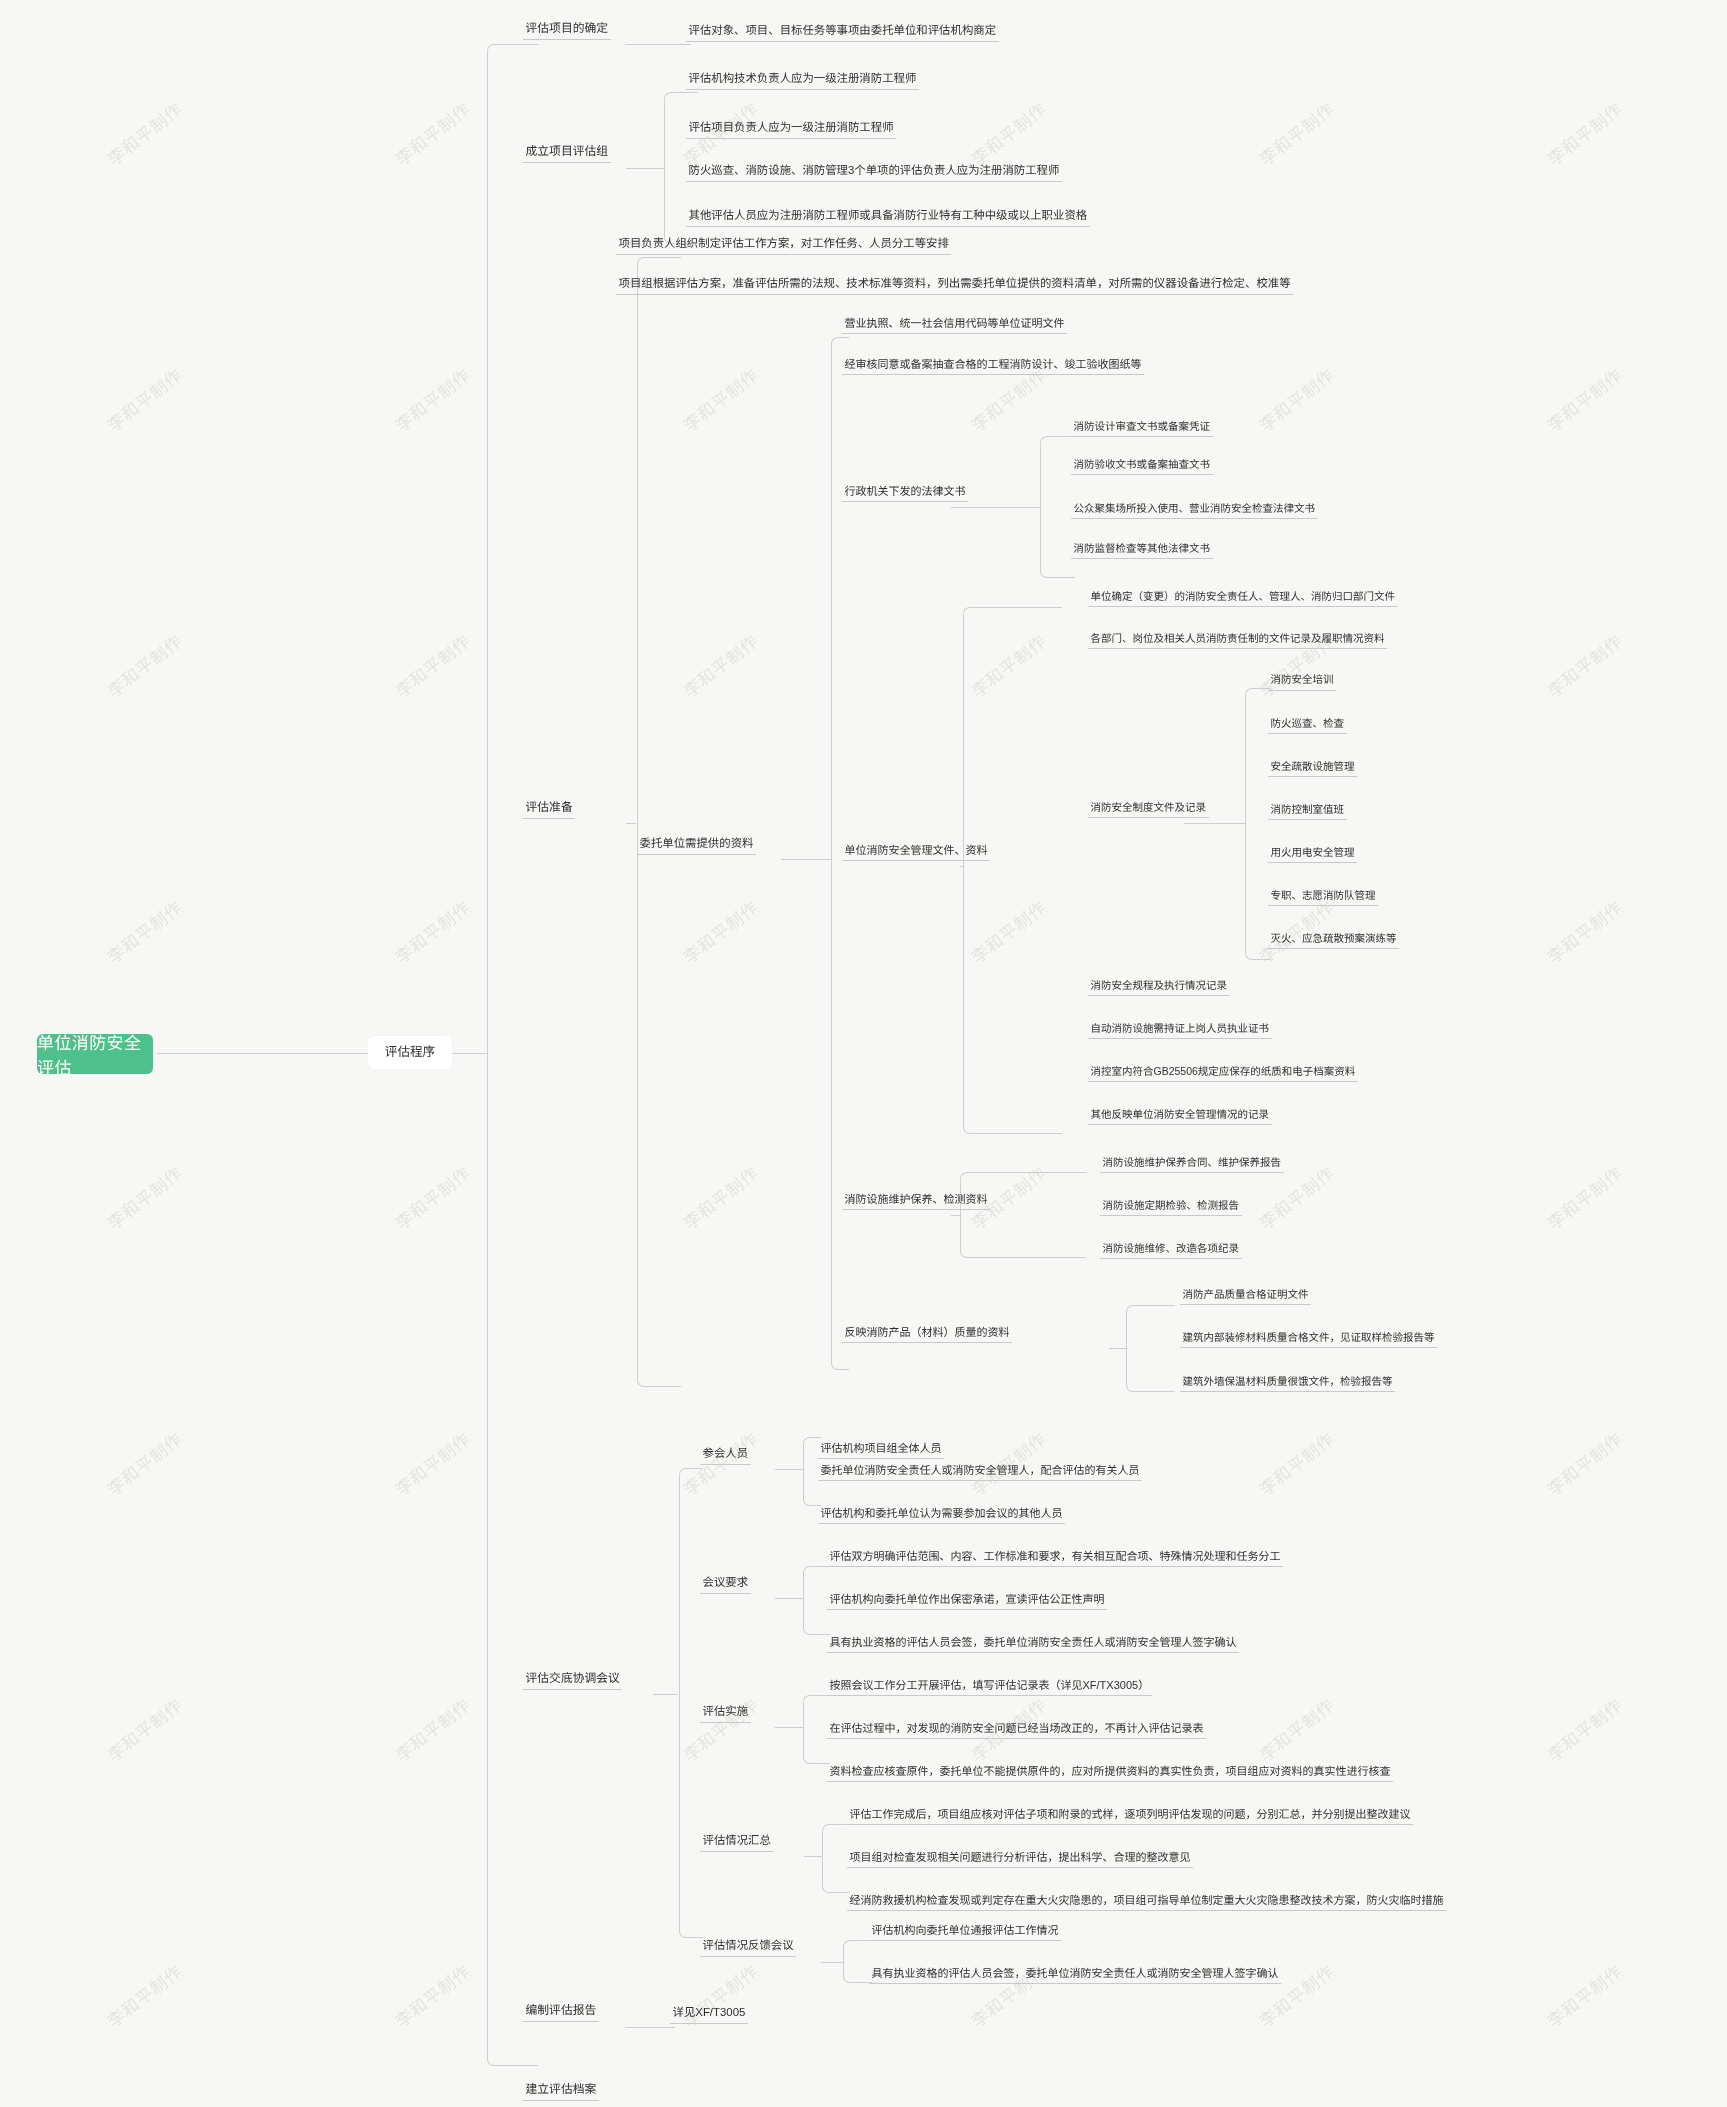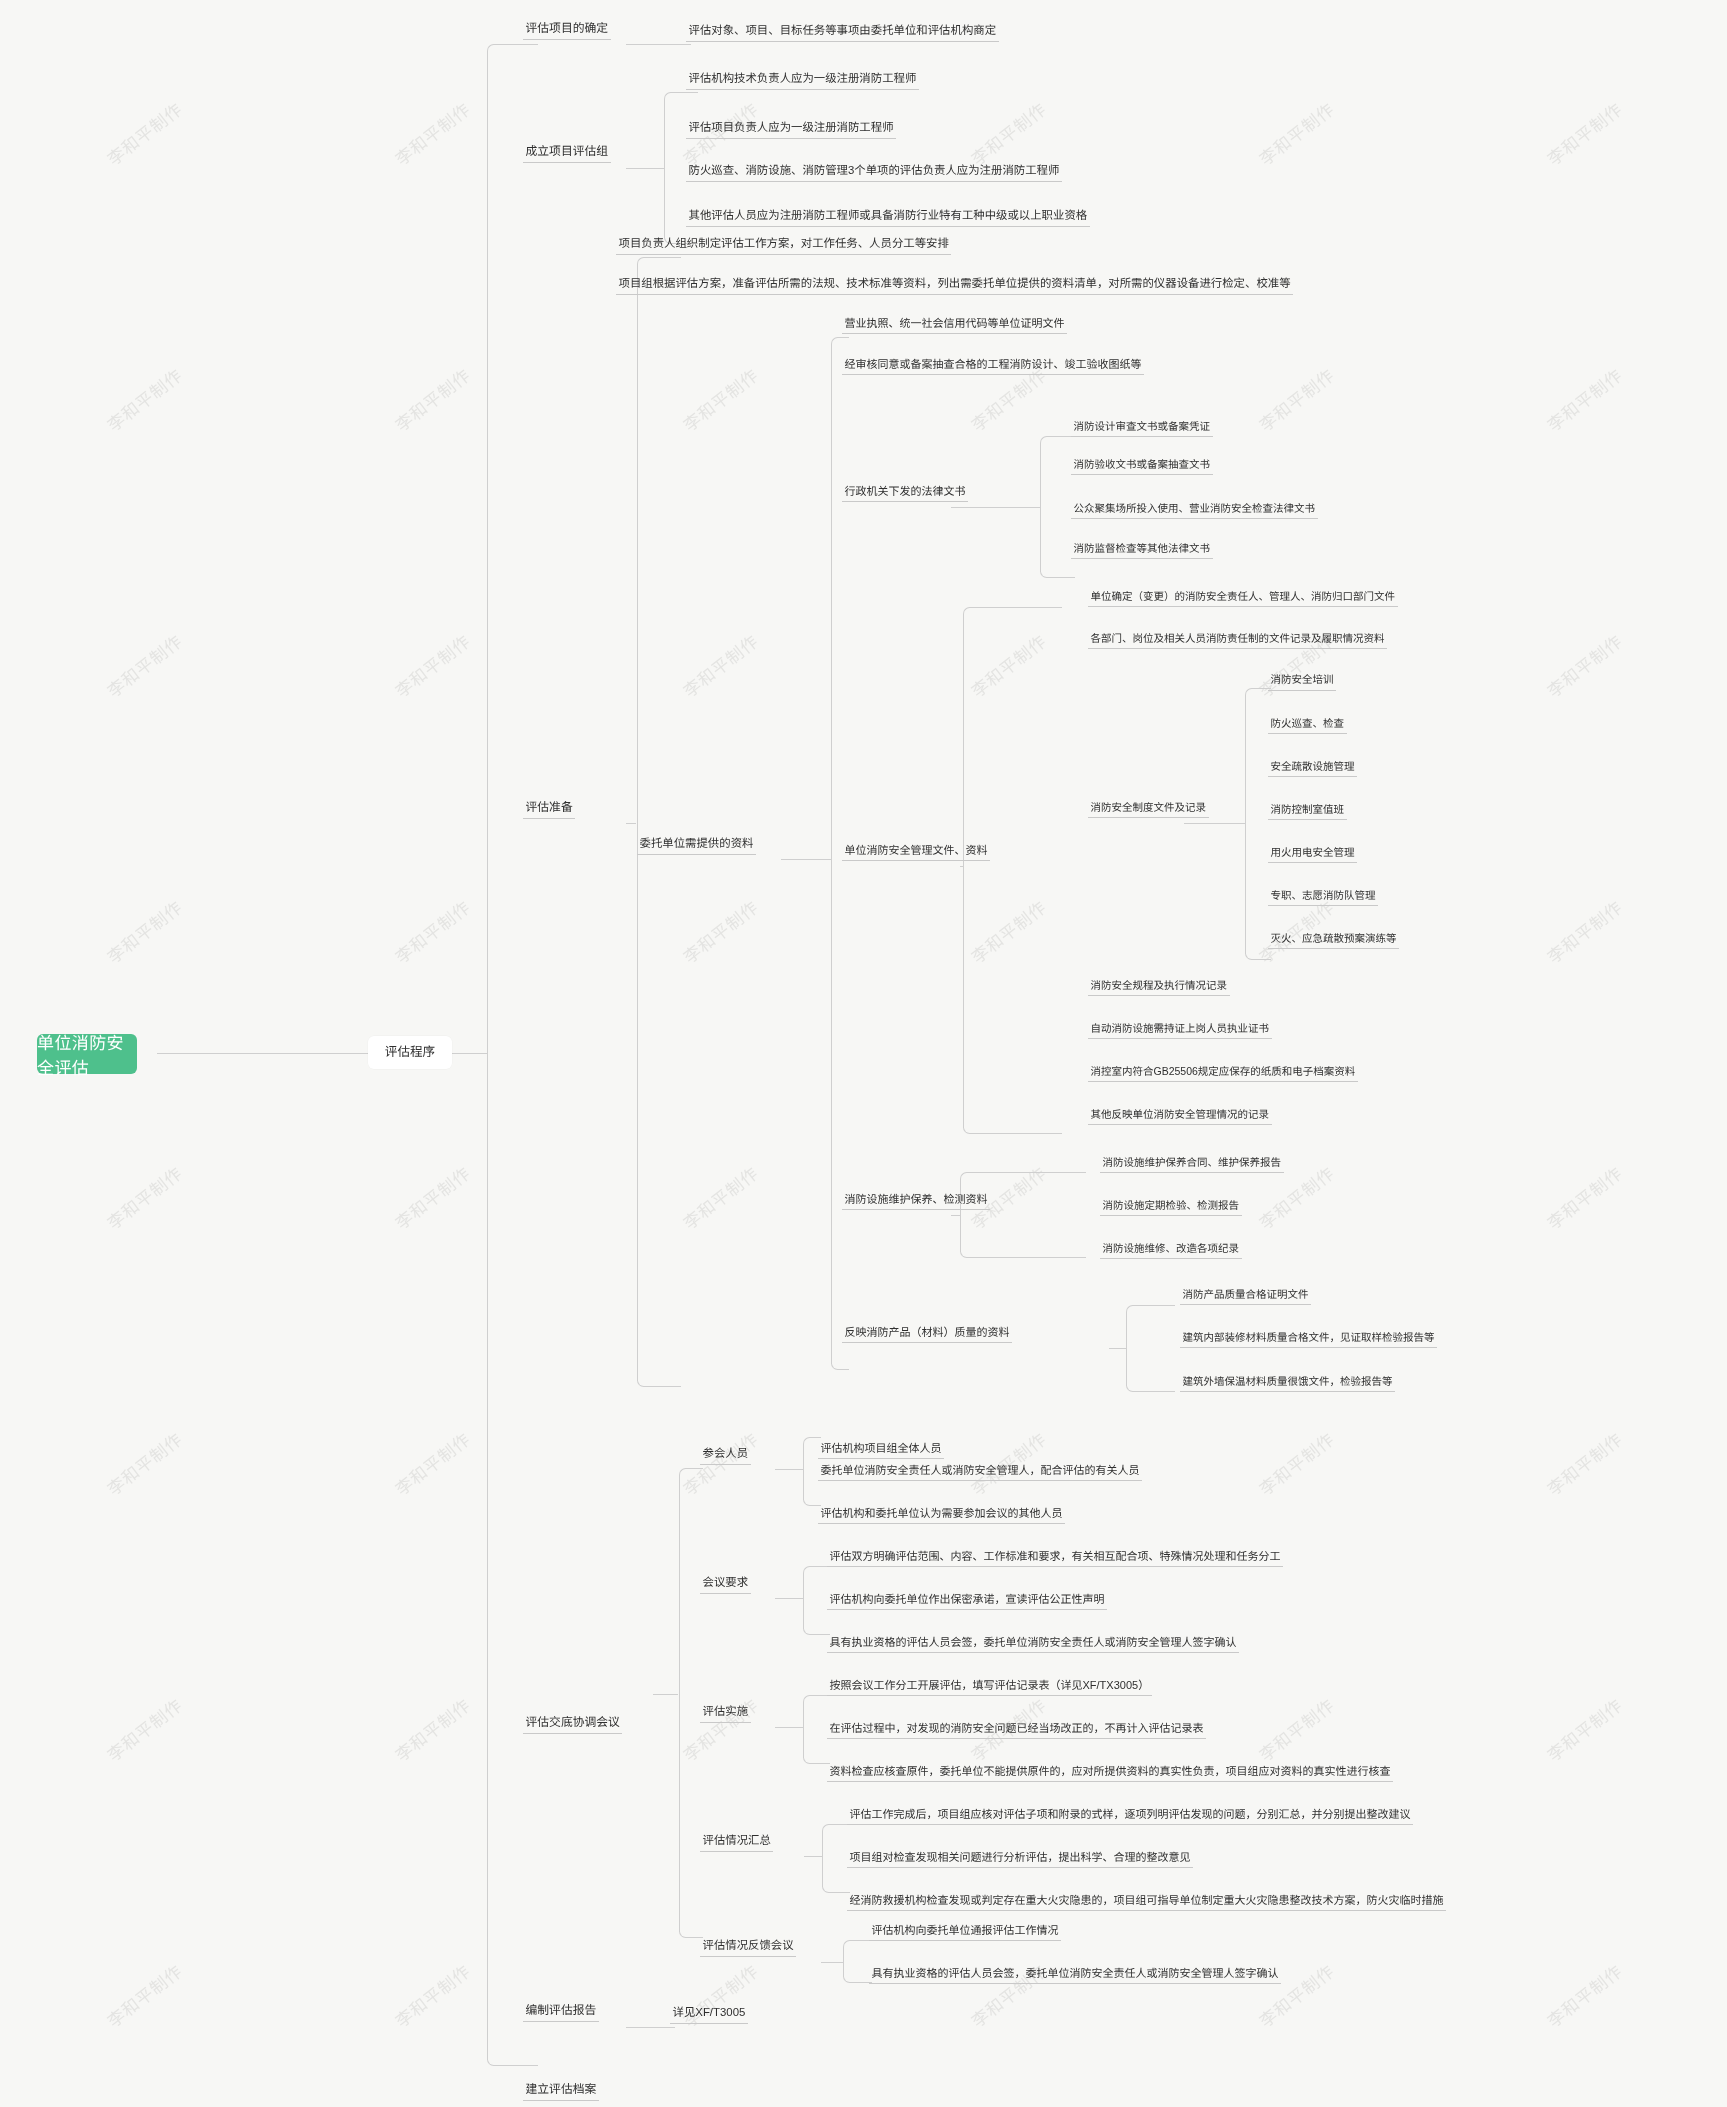--- a/index.html
+++ b/index.html
@@ -39,21 +39,21 @@
   
   #mindmap {
     position: absolute; inset: 0;
     z-index: 2;
   }
 
   
   #root-node {
     position: absolute;
     left: 37px; top: 1034px;
-    width: 100px; height: 40px;
+    width: 116px; height: 40px;
     background: #4ec08c;
     border-radius: 5.9px;
     display: flex; align-items: center; justify-content: center;
     color: #ffffff;
     font-size: 17px;
     letter-spacing: 0.4px;
     z-index: 6;
   }
 
   
@@ -420,21 +420,21 @@
   <div class="node l5" style="left:1180px; top:1288px;">
     <span>消防产品质量合格证明文件</span>
   </div>
   <div class="node l5" style="left:1180px; top:1331px;">
     <span>建筑内部装修材料质量合格文件，见证取样检验报告等</span>
   </div>
   <div class="node l5" style="left:1180px; top:1375px;">
     <span>建筑外墙保温材料质量很饿文件，检验报告等</span>
   </div>
 
-  <div class="node l2" style="left:523px; top:1672px;margin-top:44px;">
+  <div class="node l2" style="left:523px; top:1672px;">
     <span>评估交底协调会议</span>
   </div>
   <div class="conn h" style="left:653px; top:1694px; width:25px;"></div>
 
   <div class="spine cap-both" style="left:679px; top:1468px; width:23.6px; height:470px;"></div>
 
   <div class="node l3" style="left:700px; top:1447px;">
     <span>参会人员</span>
   </div>
   <div class="conn h" style="left:775px; top:1469px; width:28px;"></div>

